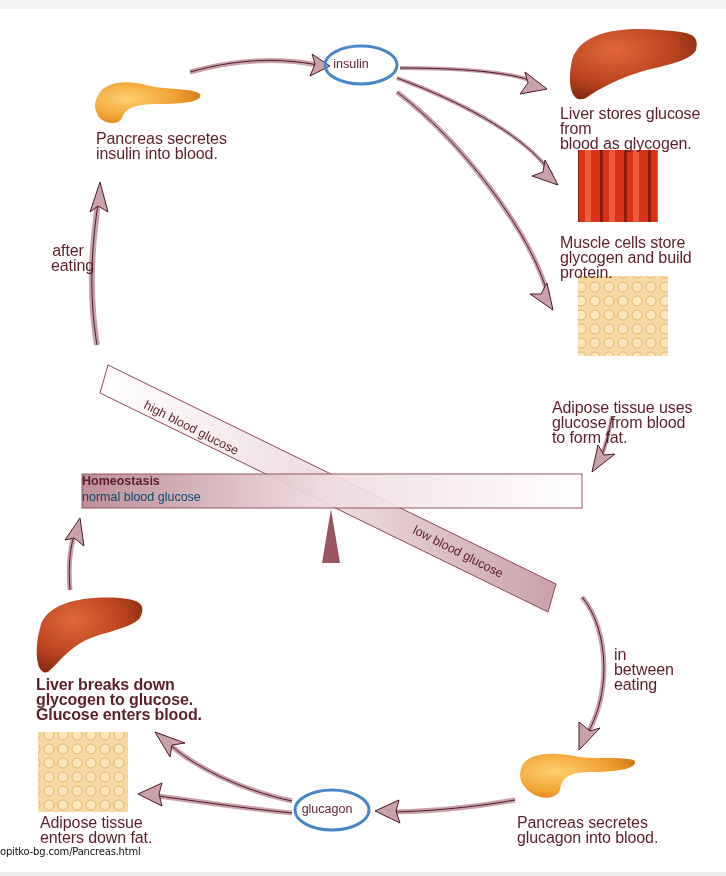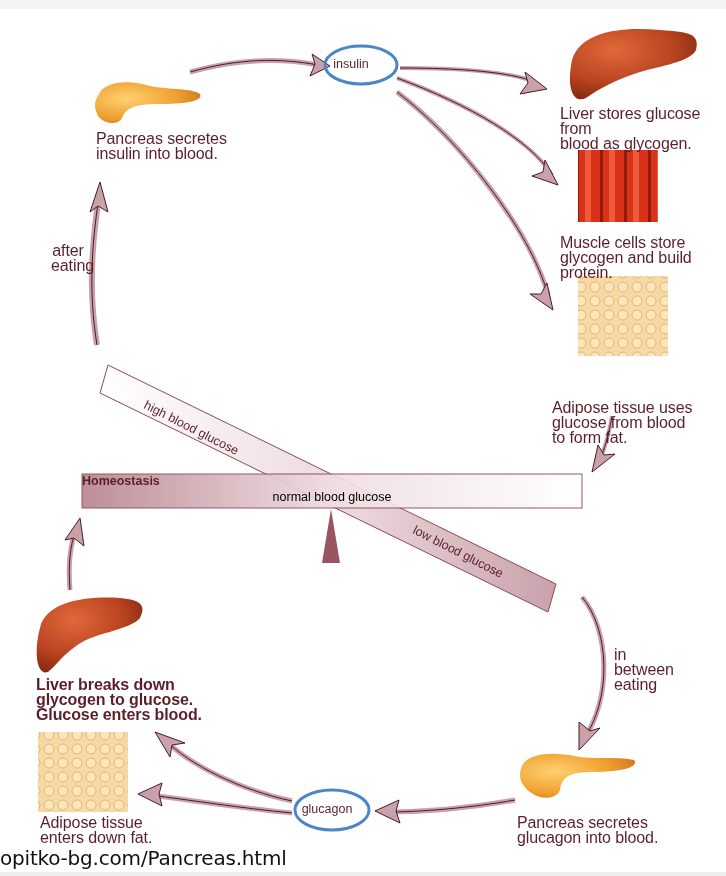--- a/index.html
+++ b/index.html
@@ -10,25 +10,25 @@
   }
   .topbar { position: absolute; left: 0; top: 0; width: 726px; height: 9px; background: #f3f4f6; }
   .bottombar { position: absolute; left: 0; top: 872px; width: 726px; height: 4px; background: #eeeeee; }
   svg.diagram { position: absolute; left: 0; top: 0; }
   .lbl {
     position: absolute; color: #5a1f2a; font-size: 16px; line-height: 15px;
     white-space: pre-line; letter-spacing: -0.1px;
   }
   .hormone { position: absolute; color: #5a1f2a; font-size: 12.5px; text-align: center; }
   .source {
-    position: absolute; left: 0; top: 846px; font-size: 20px; color: #111;
+    position: absolute; left: 0; top: 846px; font-size: 10px; color: #111;
     font-family: "DejaVu Sans", sans-serif; letter-spacing: -0.2px;
   }
   .homeo-title { position: absolute; left: 82px; width: 500px; top: 474px; text-align: left; font-weight: bold; font-size: 12.5px; color: #5a1f2a; }
-  .homeo-sub { position: absolute; left: 82px; width: 500px; top: 490px; text-align: center; font-size: 12.5px; color: #000000; }
+  .homeo-sub { position: absolute; left: 82px; width: 500px; top: 490px; text-align: left; font-size: 12.5px; color: #0c4a6e; }
   .tilt-high { position: absolute; left: 148px; top: 398px; font-size: 12.5px; color: #5a1f2a; transform: rotate(27deg); transform-origin: left top; white-space: nowrap; }
   .tilt-low { position: absolute; left: 417px; top: 523px; font-size: 12.5px; color: #5a1f2a; transform: rotate(27deg); transform-origin: left top; white-space: nowrap; }
 </style>
 </head>
 <body>
 
 <div class="topbar"></div>
 
 <svg class="diagram" width="726" height="876" viewBox="0 0 726 876">
   <defs>

